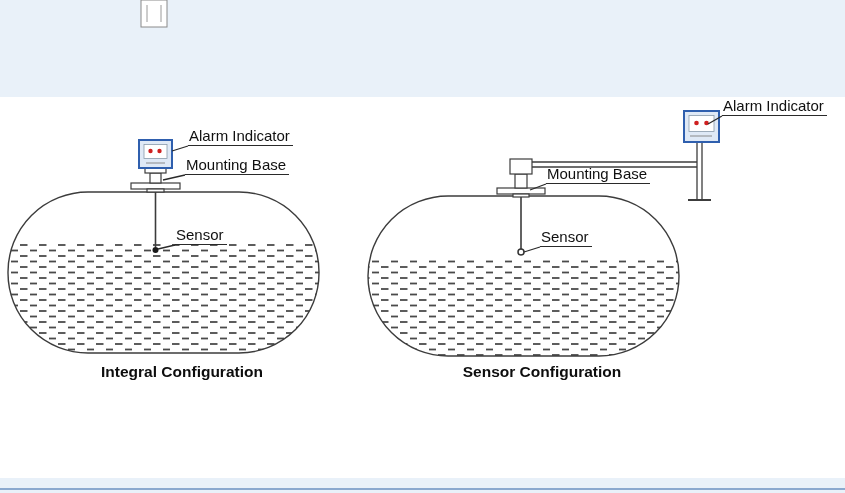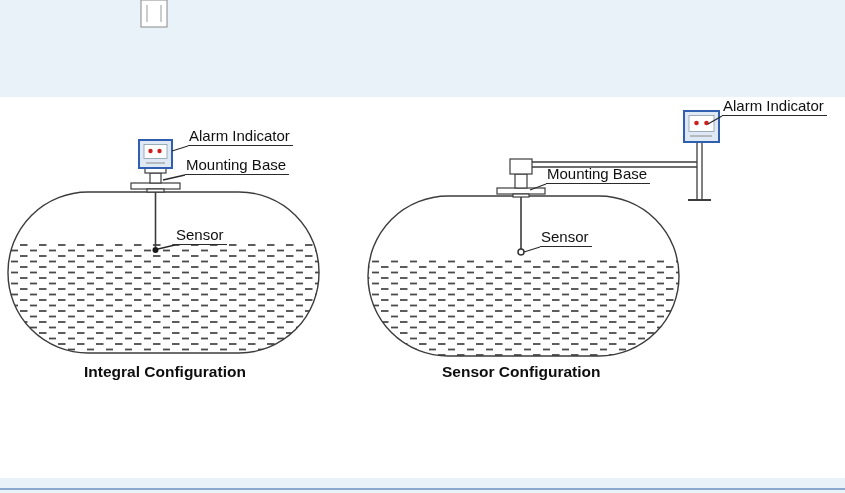--- a/index.html
+++ b/index.html
@@ -34,21 +34,21 @@
     border-bottom:1.5px solid #2a2a2a;
     padding:0 3px 1px 1px;
     white-space:nowrap;
     background:transparent;
   }
   .caption{
     position:absolute;
     font-size:15.5px;
     font-weight:bold;
     color:#0d0d0d;
-    text-align:left;
+    text-align:center;
     white-space:nowrap;
   }
 </style>
 </head>
 <body>
 
 <div class="page">
 
   <div class="white-band"></div>
   <div class="bottom-rule"></div>

